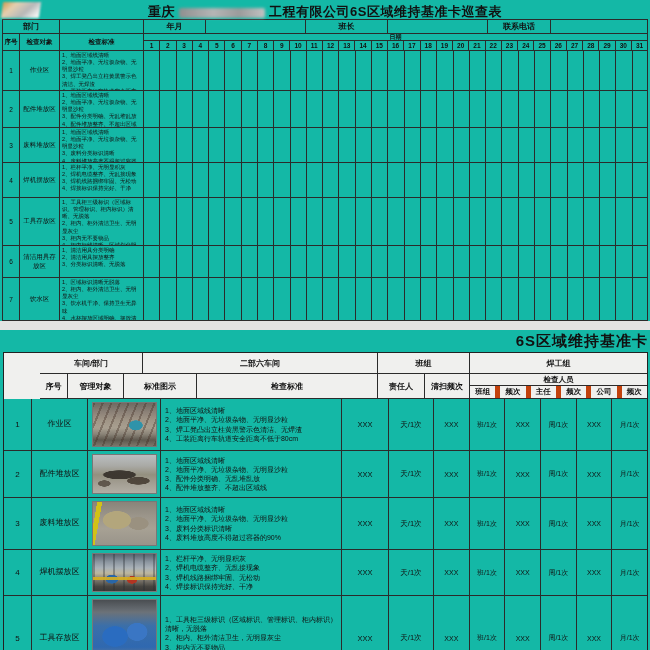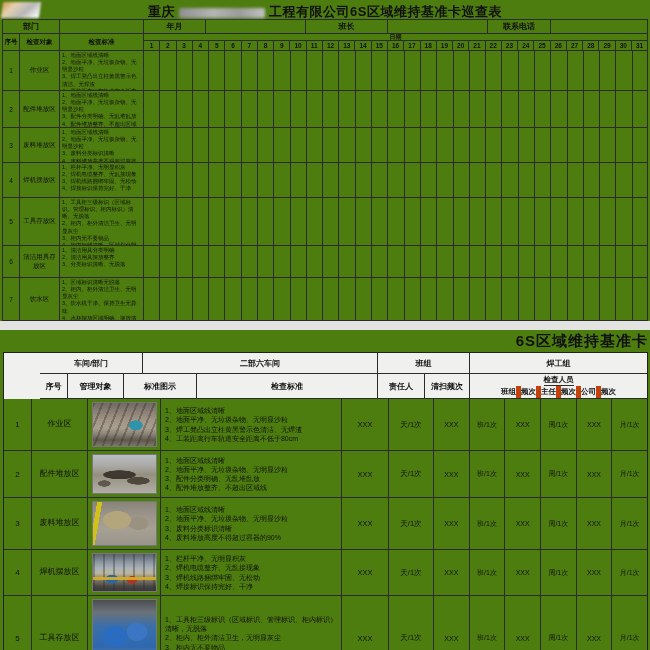--- a/index.html
+++ b/index.html
@@ -1,18 +1,18 @@
 <!DOCTYPE html>
 <html><head>
 <meta charset="utf-8">
 <style>
   * { margin:0; padding:0; box-sizing:border-box; }
   html,body { width:650px; height:650px; background:#fff; overflow:hidden;
               font-family:"Liberation Sans","DejaVu Sans",sans-serif; color:#111; }
-  .page { position:relative; width:650px; height:650px; background:#4d7c0f; }
+  .page { position:relative; width:650px; height:650px; background:#14b8a6; }
 
   
   .top { position:absolute; left:2px; top:4px; width:646px; height:316px; }
   .t-title-row { position:relative; height:15px; }
   .logo { position:absolute; left:0; top:-2px; width:38px; height:16px;
           background:linear-gradient(135deg,#cf9a52 0%,#e5cfae 28%,#c9c2b8 48%,#b7b7b7 62%,#f2f2f2 90%);
           filter:blur(1px); transform:skewX(-8deg); }
   .t-title { text-align:center; font-size:13px; font-weight:bold; line-height:15px; letter-spacing:.5px; }
   .blur-name { display:inline-block; width:86px; height:10px; vertical-align:middle;
                background:linear-gradient(90deg,#8f8f8f,#b5b5b5 40%,#9b9b9b 70%,#c2c2c2);
@@ -54,21 +54,21 @@
   .b-title { height:22px; text-align:right; font-size:15px; font-weight:bold; line-height:22px;
              letter-spacing:1px; }
   .b-grid { border:1.5px solid #222; }
   .b-grid .c { display:flex; align-items:center; justify-content:center; }
   .bh { background:#f0f0ee; font-weight:bold; font-size:8px;padding-left:36px; }
   .bh1 { height:21px; }
   .bh2 { height:25px; }
   .w-b1{width:103px;} .w-b2{width:235px;} .w-b3{width:92px;} .w-b4{flex:1;}
   .w-no{width:28px;} .w-tg{width:56px;} .w-ph{width:73px;} .w-std{width:181px;}
   .w-rp{width:47px;} .w-cf{width:45px;}
-  .insp { flex:1; display:flex; flex-direction:column; border-bottom:1px solid #2b2b2b;align-items:center; }
+  .insp { flex:1; display:flex; flex-direction:column; border-bottom:1px solid #2b2b2b; }
   .insp-lab { height:12px; text-align:center; font-size:7.5px; font-weight:bold; line-height:12px;
               border-bottom:1px solid #2b2b2b; }
   .insp-cols { display:flex; flex:1; }
   .insp-cols .ic { flex:1; border-left:5px solid #c2410c; display:flex; align-items:center;
                    justify-content:center; font-size:7.5px; font-weight:bold; }
   .insp-cols .ic:first-child { border-left:none; }
   .b-row { display:flex; }
   .b-row .c { font-size:7.5px; }
   .b-row .no { font-size:8px; }
   .b-row .target { font-size:8px; text-align:center; padding:0 3px; line-height:1.3; }

